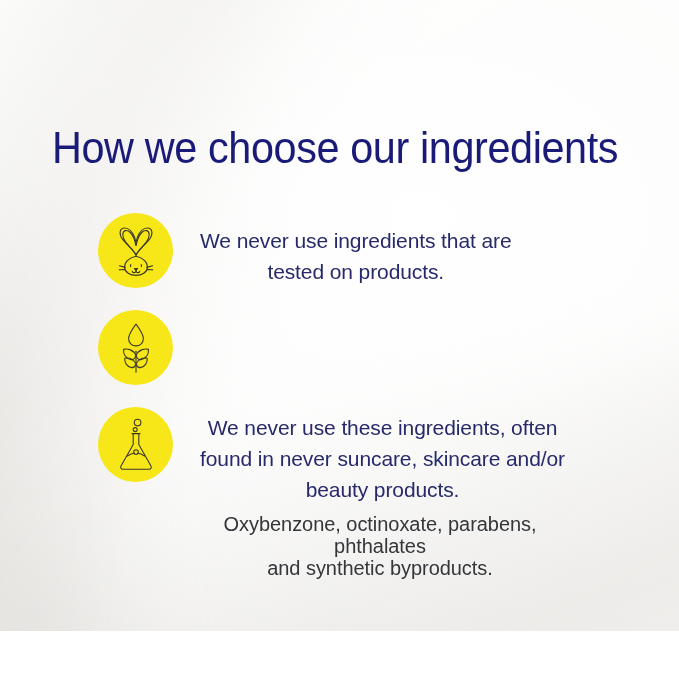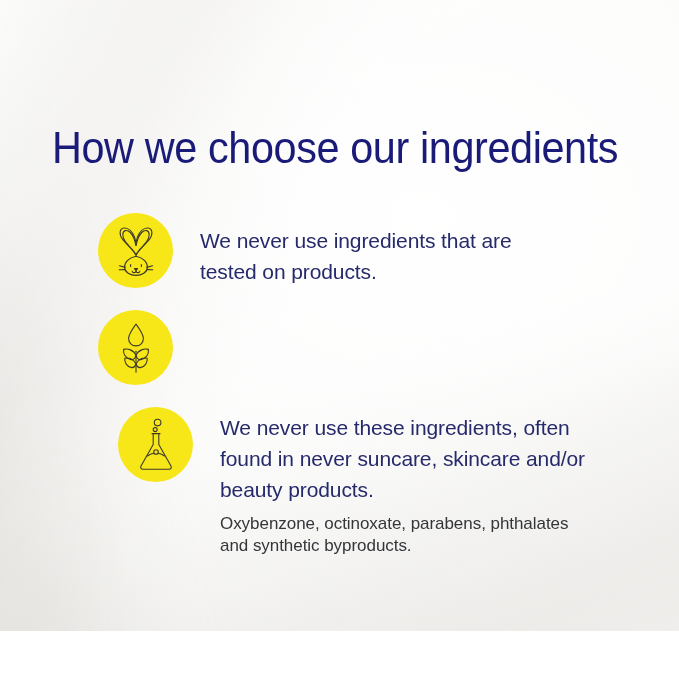--- a/index.html
+++ b/index.html
@@ -104,24 +104,25 @@
     position: absolute;
     left: 0;
     top: 213px;
     width: 679px;
   }
 
   .item {
     position: relative;
     display: flex;
     align-items: flex-start;
+    text-align: center;
   }
   .item-1 { margin-top: 0; }
   .item-2 { margin-top: 22px; }
-  .item-3 { margin-top: 22px; padding-left: 20px; }
+  .item-3 { margin-top: 22px; }
 
   .badge {
     flex: 0 0 auto;
     width: 75px;
     height: 75px;
     margin-left: 98px;
     border-radius: 50%;
     background: #f7e618;
     display: flex;
     align-items: center;
@@ -141,21 +142,21 @@
   .body-line {
     font-size: 21px;
     line-height: 31px;
     font-weight: 400;
     color: #262a6b;
     letter-spacing: -0.1px;
   }
 
   .subnote {
     margin-top: 8px;
-    font-size: 17px;
+    font-size: 20px;
     line-height: 22px;
     font-weight: 400;
     color: #35353a;
     letter-spacing: -0.05px;
     max-width: 360px;
   }
 </style>
 </head>
 <body>
 

